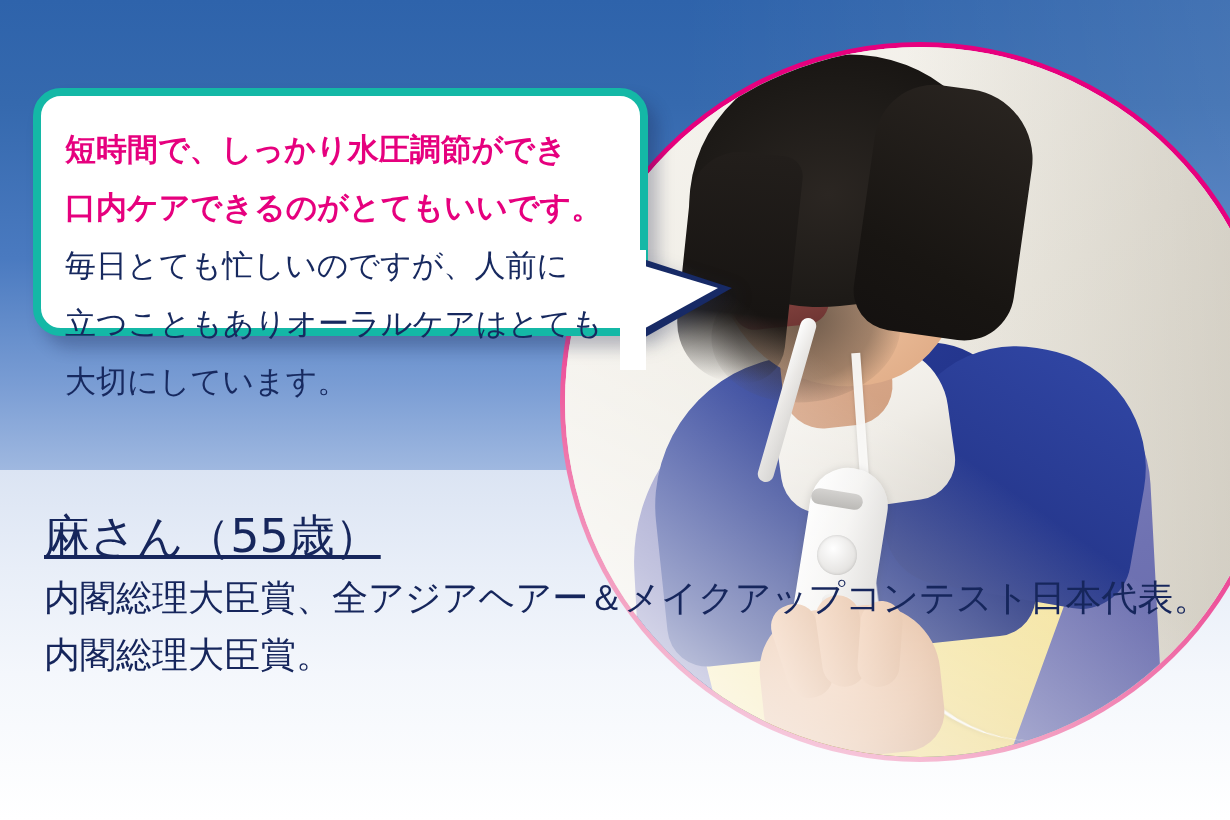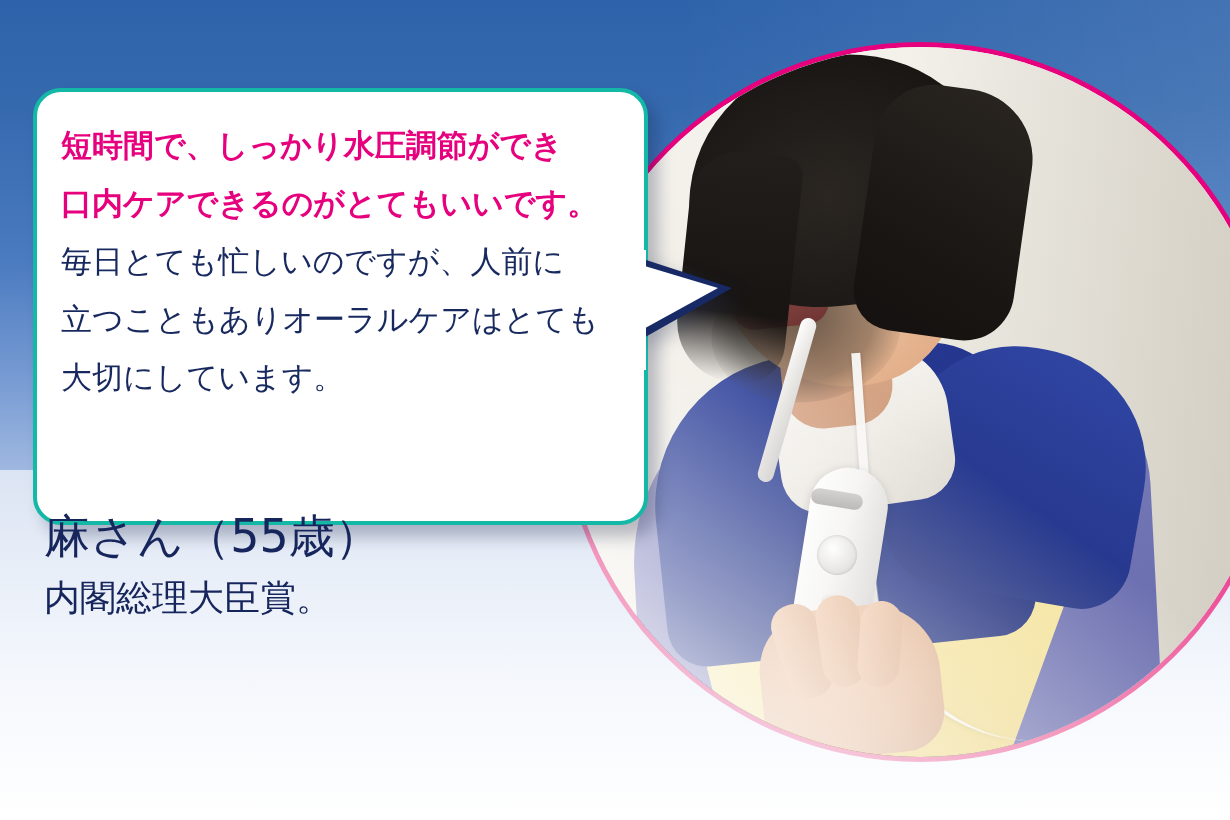--- a/index.html
+++ b/index.html
@@ -123,22 +123,22 @@
     border-radius:0 0 0 170px;transform:rotate(-4deg);
     filter:drop-shadow(0 1px 2px rgba(0,0,0,.18));}
 
   .hand{left:196px;top:560px;width:180px;height:150px;
     background:radial-gradient(ellipse at 40% 35%,#f2cbae 0%,#e3b694 60%,#cf9f7c 100%);
     border-radius:60px 70px 40px 50px;transform:rotate(-6deg);}
   .finger{position:absolute;background:linear-gradient(100deg,#f1c9ab,#dcae8b);border-radius:22px;}
 
   
   .bubble{
-    position:absolute;left:33px;top:88px;width:615px;height:437px;
-    background:#ffffff;border:4px solid #14b8a6;border-radius:28px;
+    position:absolute;left:33px;top:88px;width:615px;height:248px;
+    background:#ffffff;border:8px solid #14b8a6;border-radius:28px;
     box-sizing:border-box;
     box-shadow:10px 12px 16px rgba(20,30,70,.28);
     z-index:5;
   }
   .bubble-text{
     position:absolute;left:24px;top:24px;right:18px;
     font-size:31px;line-height:58px;color:#17295f;
     font-family:"DejaVu Sans","Liberation Sans",sans-serif;
     letter-spacing:0px;white-space:pre-wrap;
   }
@@ -159,20 +159,21 @@
     border-left:80px solid #ffffff;
   }
   .tail-mask{position:absolute;left:620px;top:250px;width:26px;height:120px;background:#ffffff;z-index:7;}
 
   
   .caption{position:absolute;left:44px;top:505px;z-index:8;width:1140px;}
   .caption .name{
     font-size:46px;line-height:62px;color:#16265c;
     font-family:"DejaVu Sans","Liberation Sans",sans-serif;
     margin:0 0 2px 0;
+    text-decoration:underline;
   }
   .caption .line{
     font-size:36px;line-height:57px;color:#16265c;
     font-family:"DejaVu Sans","Liberation Sans",sans-serif;
     margin:0;white-space:nowrap;
   }
 </style>
 </head>
 <body>
 
@@ -228,16 +229,17 @@
   <div class="bubble">
     <div class="bubble-text"><span class="hl">短時間で、しっかり水圧調節ができ
 口内ケアできるのがとてもいいです</span><span class="hl">。</span><span>毎日とても忙しいのですが、人前に
 立つこともありオーラルケアはとても
 大切にしています。</span></div>
   </div>
   <div class="tail-mask"></div>
 
   <div class="caption">
     <div class="name">麻さん（55歳）</div>
+    <div class="line">内閣総理大臣賞、全アジアヘアー＆メイクアップコンテスト日本代表。</div>
     <div class="line">内閣総理大臣賞。</div>
   </div>
 
 </div>
 
 </body></html>

